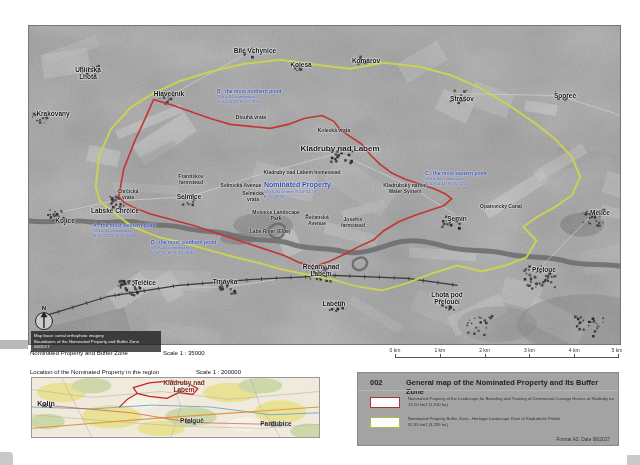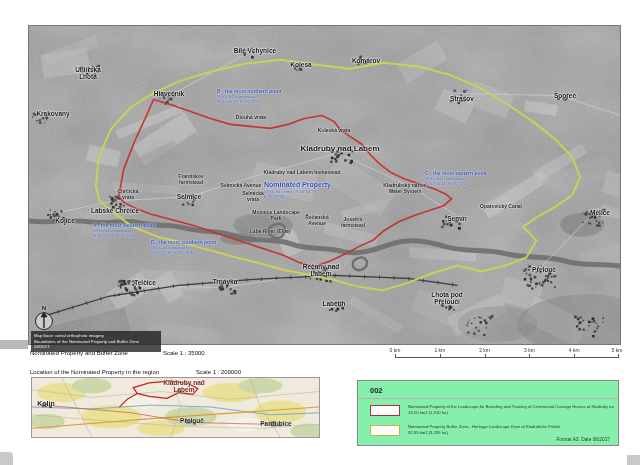--- a/index.html
+++ b/index.html
@@ -20,21 +20,21 @@
   .compass-n{position:absolute;left:15px;top:279px;transform:translateX(-50%);font-size:6px;font-weight:bold;color:#111;text-shadow:0 0 2px #fff;}
   .cap{position:absolute;font-size:6px;color:#111;}
   .scalebar{position:absolute;left:395px;top:347px;width:224px;height:14px;}
   .sbl{position:absolute;top:0;transform:translateX(-50%);font-size:5px;color:#333;white-space:nowrap;}
   .sbline{position:absolute;top:10px;left:0;width:224px;height:1px;background:#555;}
   .sbt{position:absolute;top:7px;width:1px;height:4px;background:#555;}
   .inset{position:absolute;left:31px;top:377px;width:289px;height:61px;border:1px solid #999;box-sizing:border-box;background:#efeadc;}
   .inset svg{position:absolute;left:0;top:0;width:100%;height:100%;}
   .itown{position:absolute;transform:translateX(-50%);font-weight:bold;font-size:6.5px;color:#1c1c1c;white-space:nowrap;text-shadow:0 0 1px #fff,0 0 2px #fff;}
   .itown.ik{color:#6e1d12;white-space:normal;text-align:center;line-height:1.1;}
-  .tblock{position:absolute;left:357px;top:380px;width:262px;height:66px;border:1px solid #8a8a8a;box-sizing:border-box;background:#86efac;}
+  .tblock{position:absolute;left:357px;top:372px;width:262px;height:74px;border:1px solid #8a8a8a;box-sizing:border-box;background:#a3a3a3;}
   .tb-num{position:absolute;left:12px;top:5px;font-size:7.5px;font-weight:bold;color:#222;}
   .tb-title{position:absolute;left:48px;top:5px;font-size:7.5px;font-weight:bold;color:#222;}
   .tb-rule{position:absolute;left:0;top:17px;width:100%;height:1px;background:#b5b5b5;}
   .sw{position:absolute;left:12px;width:30px;height:11px;background:#fdfdfd;box-sizing:border-box;}
   .sw1{top:24px;border:1.5px solid #b03030;}
   .sw2{top:44px;border:1.5px solid #b3bc3e;}
   .lg-name{position:absolute;left:50px;width:206px;font-size:4.2px;color:#333;white-space:nowrap;overflow:hidden;}
   .lg-area{position:absolute;left:50px;font-size:4.2px;color:#333;}
   .tb-foot{position:absolute;right:8px;bottom:3px;font-size:4.8px;color:#333;}
   .edge1{position:absolute;left:0;top:340px;width:28px;height:9px;background:#b9b9b9;}
@@ -682,20 +682,21 @@
       </g>
     </svg>
     <span class="itown" style="left:14px;top:22px;font-size:7px;">Kolín</span>
     <span class="itown ik" style="left:152px;top:1px;width:54px;">Kladruby nad Labem</span>
     <span class="itown" style="left:160px;top:39px;">Přelouč</span>
     <span class="itown" style="left:244px;top:42px;">Pardubice</span>
   </div>
 
   <div class="tblock">
     <span class="tb-num">002</span>
+    <span class="tb-title">General map of the Nominated Property and Its Buffer Zone</span>
     <div class="tb-rule"></div>
     <div class="sw sw1"></div>
     <span class="lg-name" style="top:23px;">Nominated Property of the Landscape for Breeding and Training of Ceremonial Carriage Horses at Kladruby nad Labem</span>
     <span class="lg-area" style="top:29px;">13.10 km2 (1,310 ha)</span>
     <div class="sw sw2"></div>
     <span class="lg-name" style="top:43px;">Nominated Property Buffer Zone - Heritage Landscape Zone of Kladrubské Polabí</span>
     <span class="lg-area" style="top:49px;">32.95 km2 (3,295 ha)</span>
     <span class="tb-foot">Format A3, Date 06/2017</span>
   </div>
 

